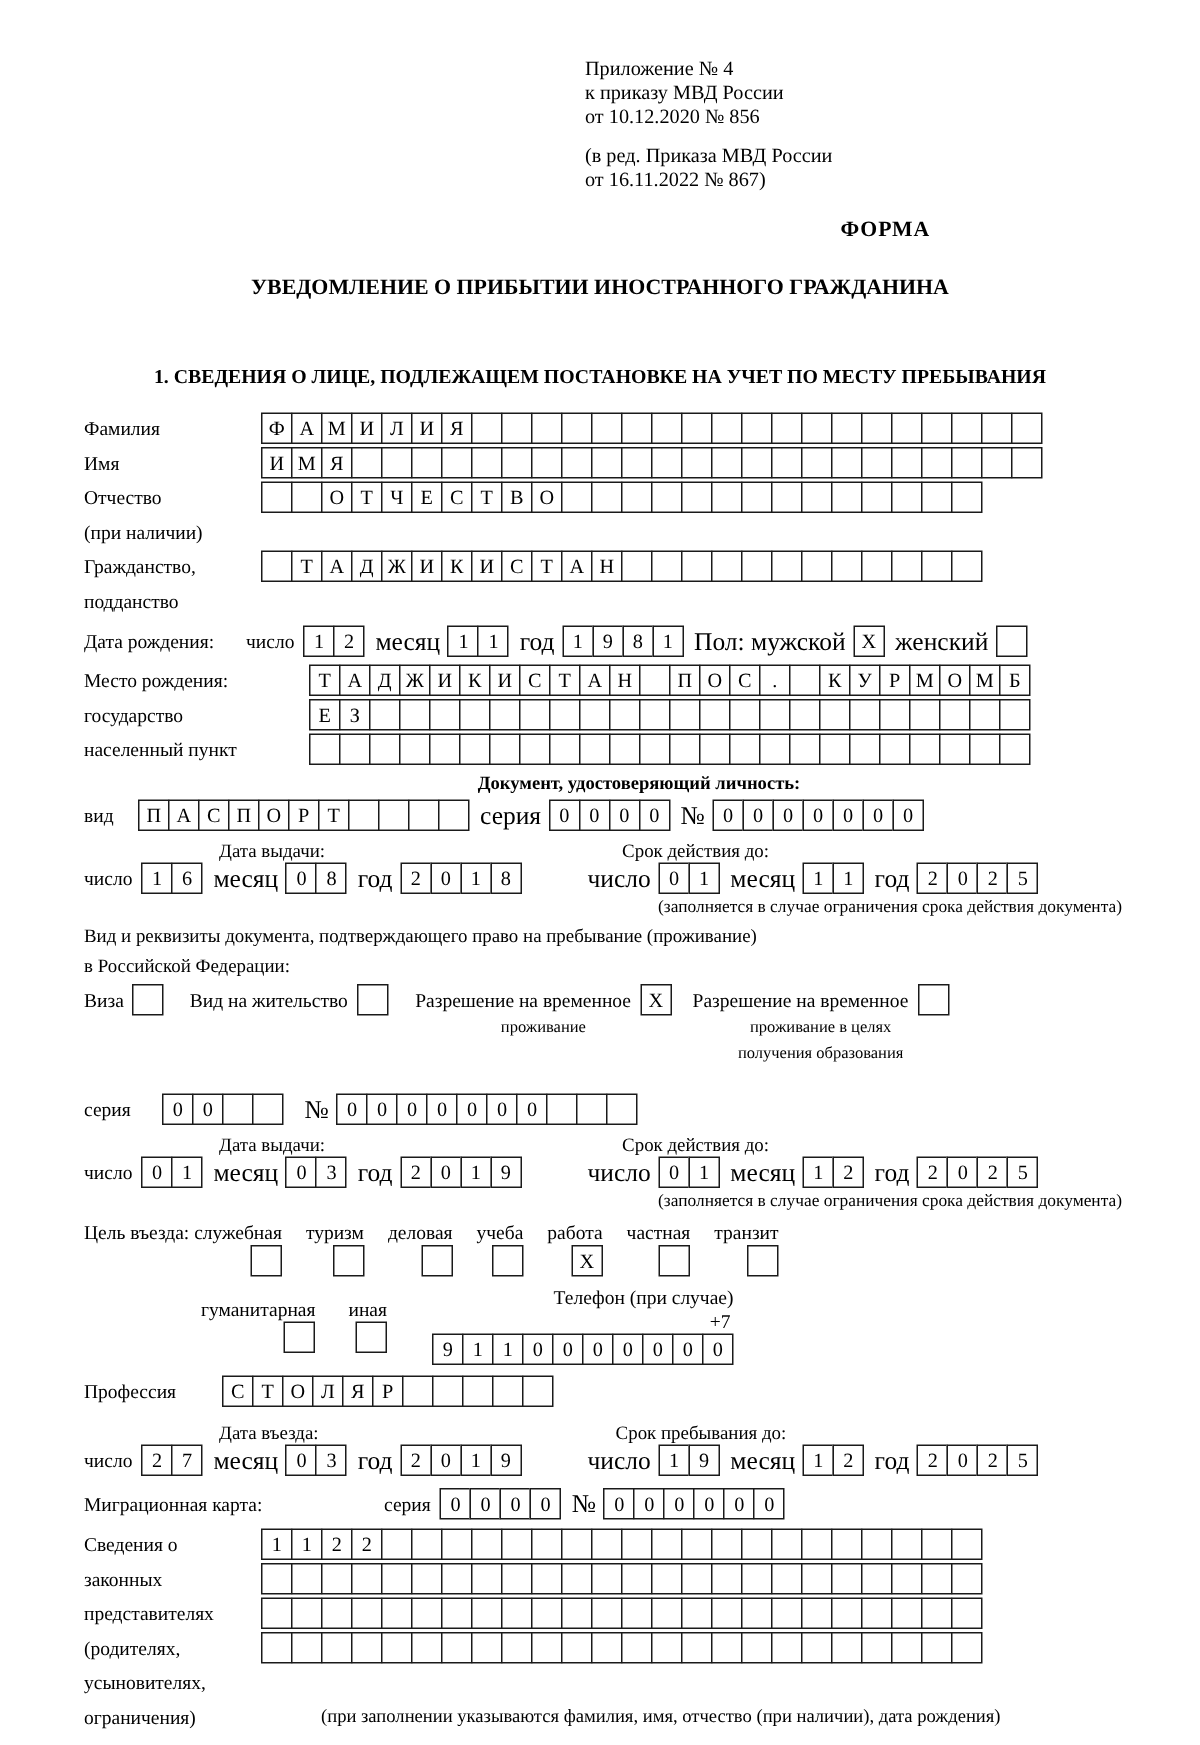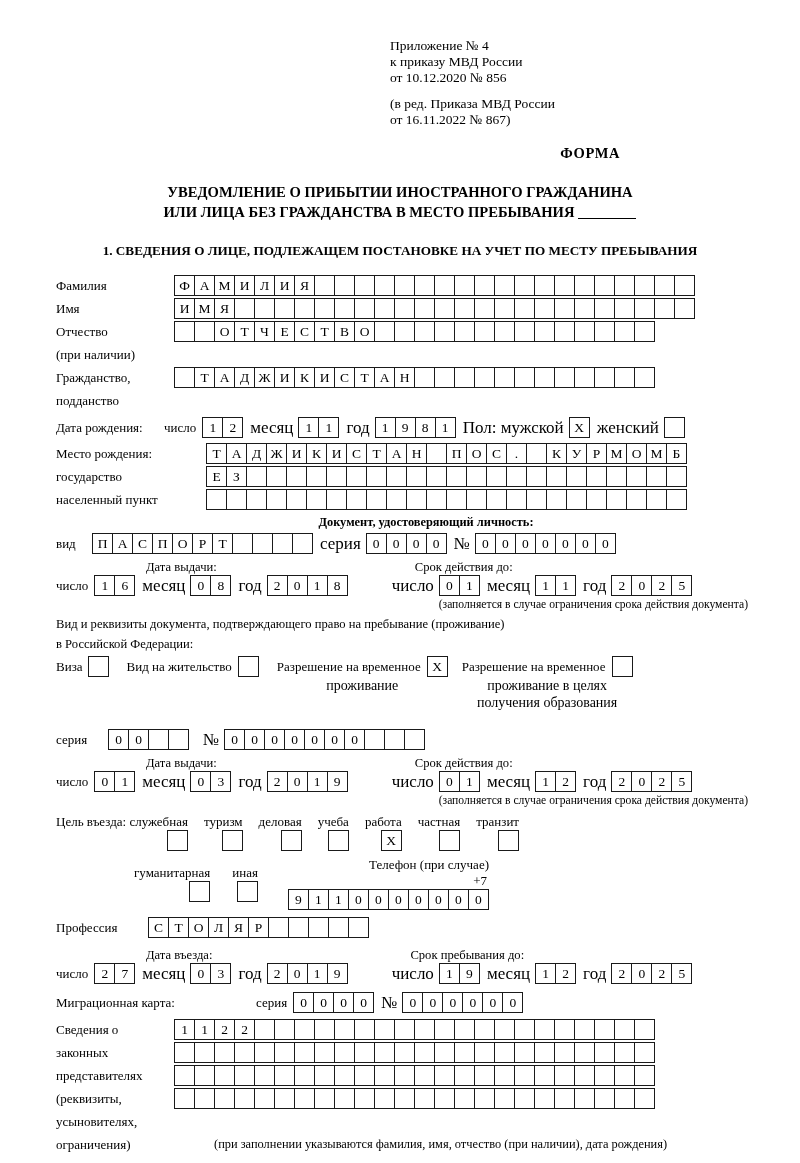--- a/index.html
+++ b/index.html
@@ -132,40 +132,39 @@
   .purpose-row .it { display: flex; align-items: flex-end; margin-right: 4px; flex-direction: column; }
   .purpose-row .it span { margin-right: 4px; font-size: 13px; white-space: nowrap; }
   .footer-note {
     text-align: center;
     font-size: 12.4px;
     margin-top: 8px;
   }
   .visa-row { display: flex; align-items: flex-start; margin-top: 4px; }
   .visa-col { display: flex; flex-direction: column; align-items: center; }
   .visa-col .top { display: flex; align-items: center; }
-  .visa-col .cap { font-size: 14px; text-align: center; line-height: 17px; }
+  .visa-col .cap { font-size: 11px; text-align: center; line-height: 17px; }
 </style>
 </head>
 <body>
 
 <div class="page">
 
   <div class="hdr">
     <div>Приложение № 4</div>
     <div>к приказу МВД России</div>
     <div>от 10.12.2020 № 856</div>
     <div class="line2">(в ред. Приказа МВД России</div>
     <div>от 16.11.2022 № 867)</div>
   </div>
 
   <div class="forma">ФОРМА</div>
 
   <div class="title">
     <div>УВЕДОМЛЕНИЕ О ПРИБЫТИИ ИНОСТРАННОГО ГРАЖДАНИНА</div>
-    <div><span>ИЛИ ЛИЦА БЕЗ ГРАЖДАНСТВА В МЕСТО ПРЕБЫВАНИЯ</span><span class="u"></span></div>
   </div>
 
   <div class="section1">1. СВЕДЕНИЯ О ЛИЦЕ, ПОДЛЕЖАЩЕМ ПОСТАНОВКЕ НА УЧЕТ ПО МЕСТУ ПРЕБЫВАНИЯ</div>
 
   <div class="body">
 
     <div class="row">
       <div class="lbl w1">Фамилия</div>
       <div class="boxes">
           <div class="bx first">Ф</div>
@@ -837,21 +836,21 @@
           <div class="bx"></div>
           <div class="bx"></div>
           <div class="bx"></div>
           <div class="bx"></div>
           <div class="bx"></div>
           <div class="bx"></div>
           <div class="bx"></div>
         </div>
     </div>
     <div class="row">
-      <div class="multiline-lbl">(реквизиты,</div>
+      <div class="multiline-lbl">(родителях,</div>
       <div class="boxes">
           <div class="bx first"></div>
           <div class="bx"></div>
           <div class="bx"></div>
           <div class="bx"></div>
           <div class="bx"></div>
           <div class="bx"></div>
           <div class="bx"></div>
           <div class="bx"></div>
           <div class="bx"></div>

